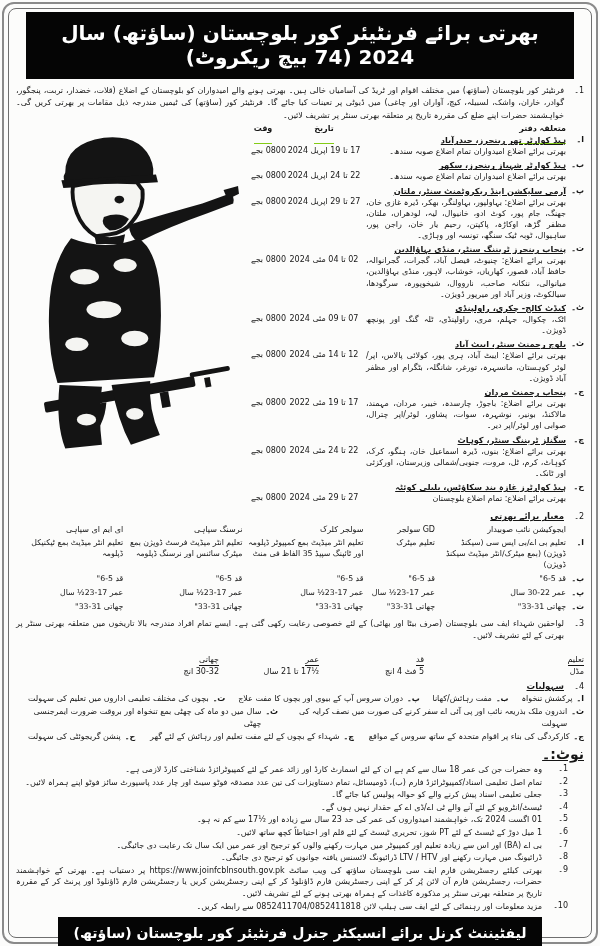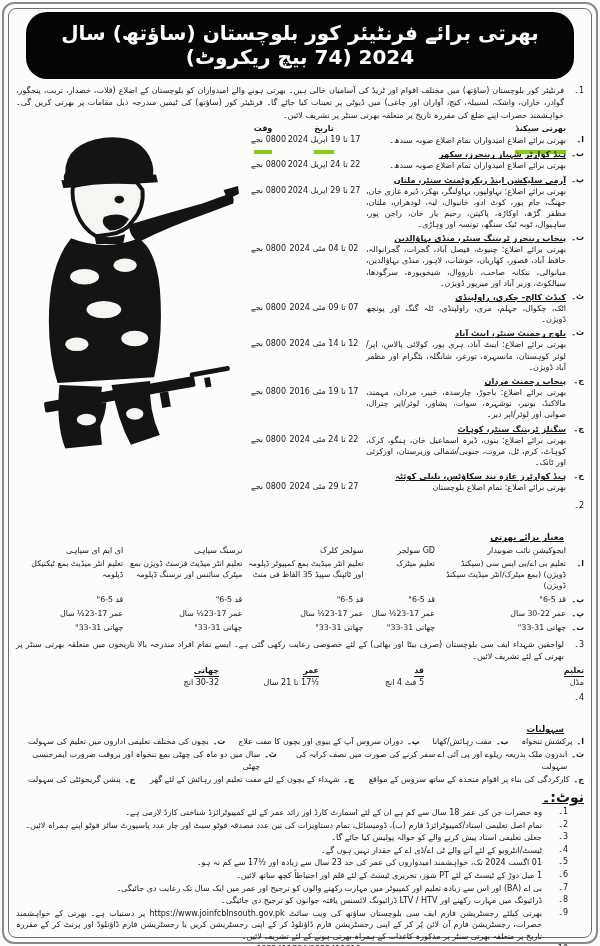--- a/index.html
+++ b/index.html
@@ -9,59 +9,59 @@
     background:#fcfcfb; color:#161616; overflow:hidden;
     font-family:"DejaVu Sans","Liberation Sans",sans-serif;
   }
   .frame-a { position:absolute; inset:2px; border:2px solid #8a8a8a; border-radius:12px; pointer-events:none; }
   .frame-b { position:absolute; inset:8px; border:1px solid #6f6f6f; border-radius:8px; pointer-events:none; }
   .content { position:absolute; top:12px; right:16px; left:16px; bottom:12px; }
 
   .header-box {
     background:#050505; color:#fff; text-align:center;
     font-size:20px; font-weight:bold; padding:9px 4px 10px;
-    margin:0 10px 6px 10px; letter-spacing:0.2px;border-radius:21px;
+    margin:0 10px 6px 10px; letter-spacing:0.2px;
   }
 
   .sec-row { display:flex; margin-bottom:2px; }
   .sec-num { width:20px; flex:none; font-size:8px; padding-top:1px; }
   .intro-text { flex:1; font-size:8px; line-height:1.55; text-align:justify; }
 
   .main-row { display:flex; margin-top:2px; }
   .schedule { width:344px; flex:none; font-size:8px; }
   .sched-head { display:flex; font-weight:bold; margin-bottom:2px; }
   .sh-office { flex:1; } .sh-date { width:76px; flex:none; text-align:center; } .sh-time { width:46px; flex:none; text-align:center; }
-  .sched-head span { border-bottom:4px solid #84cc16; padding-bottom:17px; }
+  .sched-head span { border-bottom:1px solid #84cc16; padding-bottom:10px; }
   .sh-office { padding-right:18px; }
   .entry { display:flex; margin-bottom:3px; }
   .entry-label { width:18px; flex:none; font-weight:bold; }
   .entry-body { flex:1; }
   .entry-office { font-weight:bold; text-decoration:underline; font-size:8.2px; margin-bottom:1px; }
   .entry-row { display:flex; }
   .districts { flex:1; line-height:1.4; text-align:justify; padding-left:4px; }
   .e-date { width:76px; flex:none; text-align:center; } .e-time { width:46px; flex:none; text-align:right; }
 
   .soldier { flex:1; display:flex; justify-content:center; align-items:flex-start; padding-top:4px; }
 
-  .sec-title { font-weight:bold; text-decoration:underline; font-size:8.6px;margin-top:32px; }
+  .sec-title { font-weight:bold; text-decoration:underline; font-size:8.6px; }
   .criteria { margin-top:4px; }
   .crit-table { width:100%; border-collapse:collapse; font-size:7.8px; }
   .crit-table td { vertical-align:top; text-align:right; padding:1px 2px 2px; line-height:1.4; }
   .crit-table td.rl { width:16px; font-weight:bold; padding-right:0; }
   .crit-table tr.r-title td { font-weight:normal; font-size:8px; }
   .crit-table col.c1 { width:132px; } .crit-table col.c2 { width:72px; }
   .crit-table col.c3 { width:122px; } .crit-table col.c4 { width:120px; } .crit-table col.c5 { width:110px; }
 
   .martyrs { margin-top:3px; }
   .mart-text { flex:1; font-size:8px; line-height:1.5; text-align:justify; }
   .mart-row { display:flex; width:450px; font-size:8px; }
   .mart-row .mart-cell { line-height:1.45; }
   .mart-row .mart-cell:nth-of-type(1){ width:160px; } .mart-row .mart-cell:nth-of-type(2){ width:105px; }
   .mart-row .mart-cell:nth-of-type(3){ width:100px; } .mart-row .mart-cell:nth-of-type(4){ width:85px; }
-  .mart-heads .mart-cell { font-weight:bold; }
+  .mart-heads .mart-cell { font-weight:normal;margin-top:10px; }
   .mart-heads .mart-cell span { border-bottom:1px solid #161616; padding-bottom:1px; }
 
   .facilities { margin-top:4px; }
   .fac-rows { padding-left:2px; }
   .fac-row { display:flex; justify-content:space-between; font-size:8px; line-height:1.5; margin-bottom:1px; }
   .fac-item { display:flex; gap:4px; padding-left:10px; }
   .fac-label { font-weight:bold; }
 
   .notes { margin-top:3px; }
   .notes-title { font-weight:bold; text-decoration:underline; font-size:14px; margin-bottom:2px; }
@@ -88,29 +88,30 @@
     <div class="header-box">بھرتی برائے فرنٹیئر کور بلوچستان (ساؤتھ) سال 2024 (74 بیچ ریکروٹ)</div>
 
     <div class="sec-row">
       <span class="sec-num">1۔</span>
       <div class="intro-text">فرنٹیئر کور بلوچستان (ساؤتھ) میں مختلف اقوام اور ٹریڈ کی آسامیاں خالی ہیں۔ بھرتی ہونے والے امیدواران کو بلوچستان کے اضلاع (قلات، خضدار، تربت، پنجگور، گوادر، خاران، واشک، لسبیلہ، کیچ، آواران اور چاغی) میں ڈیوٹی پر تعینات کیا جائے گا۔ فرنٹیئر کور (ساؤتھ) کی ٹیمیں مندرجہ ذیل مقامات پر بھرتی کریں گی۔ خواہشمند حضرات اپنے ضلع کی مقررہ تاریخ پر متعلقہ بھرتی سنٹر پر تشریف لائیں۔</div>
     </div>
 
     <div class="main-row">
       <div class="schedule">
         <div class="sched-head">
-          <div class="sh-office"><span>بھرتی سیکنڈ</span></div>
+          <div class="sh-office"><span>متعلقہ دفتر</span></div>
           <div class="sh-date"><span>تاریخ</span></div>
           <div class="sh-time"><span>وقت</span></div>
         </div>
         <div class="sched-entries">
 
             <div class="entry">
               <div class="entry-label">ا۔</div>
               <div class="entry-body">
+                <div class="entry-office">ہیڈ کوارٹر تھر رینجرز، حیدرآباد</div>
                 <div class="entry-row">
                   <div class="districts">بھرتی برائے اضلاع امیدواران تمام اضلاع صوبہ سندھ۔</div>
                   <div class="e-date">17 تا 19 اپریل 2024</div>
                   <div class="e-time">0800 بجے</div>
                 </div>
               </div>
             </div>
 
             <div class="entry">
               <div class="entry-label">ب۔</div>
@@ -171,21 +172,21 @@
                 </div>
               </div>
             </div>
 
             <div class="entry">
               <div class="entry-label">ج۔</div>
               <div class="entry-body">
                 <div class="entry-office">پنجاب رجمنٹ مردان</div>
                 <div class="entry-row">
                   <div class="districts">بھرتی برائے اضلاع: باجوڑ، چارسدہ، خیبر، مردان، مہمند، مالاکنڈ، بونیر، نوشہرہ، سوات، پشاور، لوئر/اپر چترال، صوابی اور لوئر/اپر دیر۔</div>
-                  <div class="e-date">17 تا 19 مئی 2016</div>
+                  <div class="e-date">17 تا 19 مئی 2022</div>
                   <div class="e-time">0800 بجے</div>
                 </div>
               </div>
             </div>
 
             <div class="entry">
               <div class="entry-label">چ۔</div>
               <div class="entry-body">
                 <div class="entry-office">سگنلز ٹریننگ سنٹر، کوہاٹ</div>
                 <div class="entry-row">
@@ -359,21 +360,21 @@
 
             <div class="fac-item">
               <span class="fac-label">ت۔</span>
               <span>بچوں کی مختلف تعلیمی اداروں میں تعلیم کی سہولت</span>
             </div>
           </div>
         <div class="fac-row">
 
             <div class="fac-item">
               <span class="fac-label">ث۔</span>
-              <span>اندرون ملک بذریعہ ریلوے اور پی آئی اے سفر کرنے کی صورت میں نصف کرایہ کی سہولت</span>
+              <span>اندرون ملک بذریعہ نائب اور پی آئی اے سفر کرنے کی صورت میں نصف کرایہ کی سہولت</span>
             </div>
 
             <div class="fac-item">
               <span class="fac-label">ٹ۔</span>
               <span>سال میں دو ماہ کی چھٹی بمع تنخواہ اور بروقت ضرورت ایمرجنسی چھٹی</span>
             </div>
           </div>
         <div class="fac-row">
 
             <div class="fac-item">

